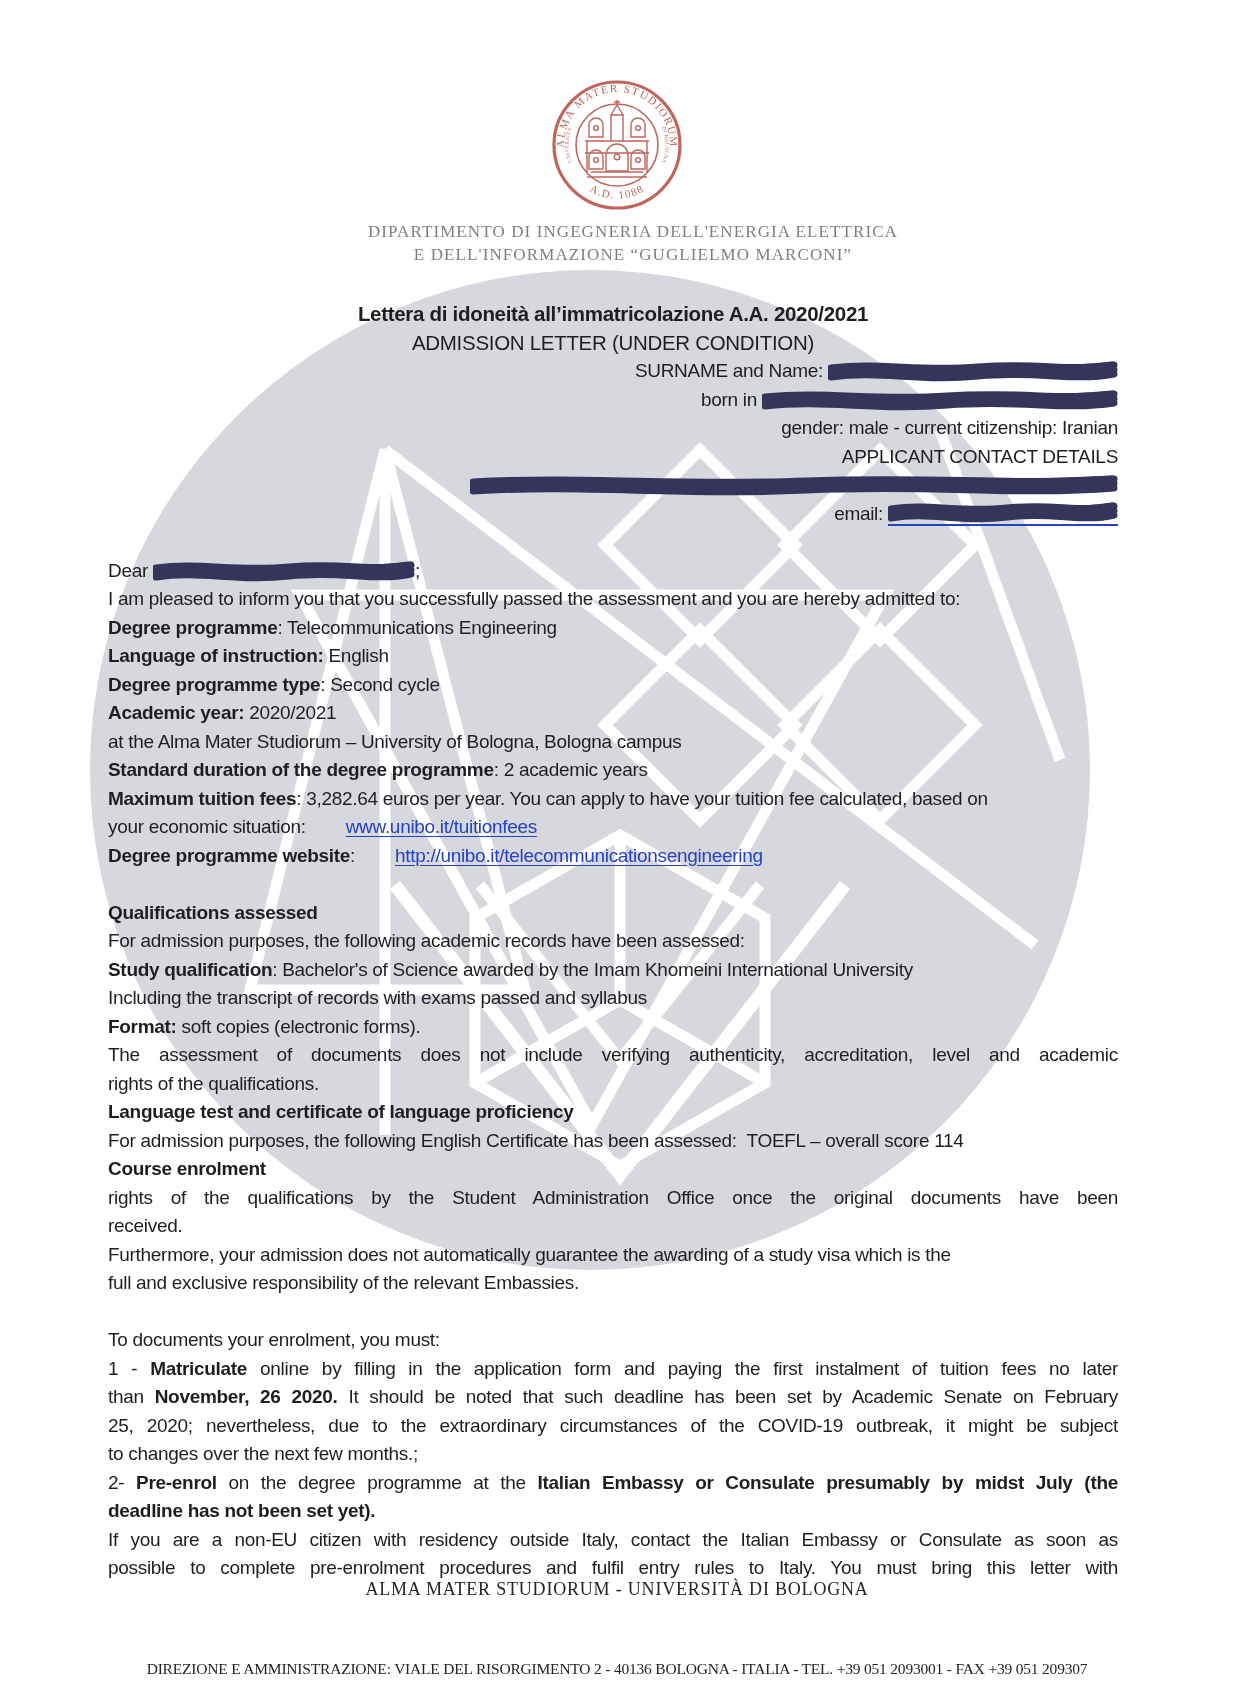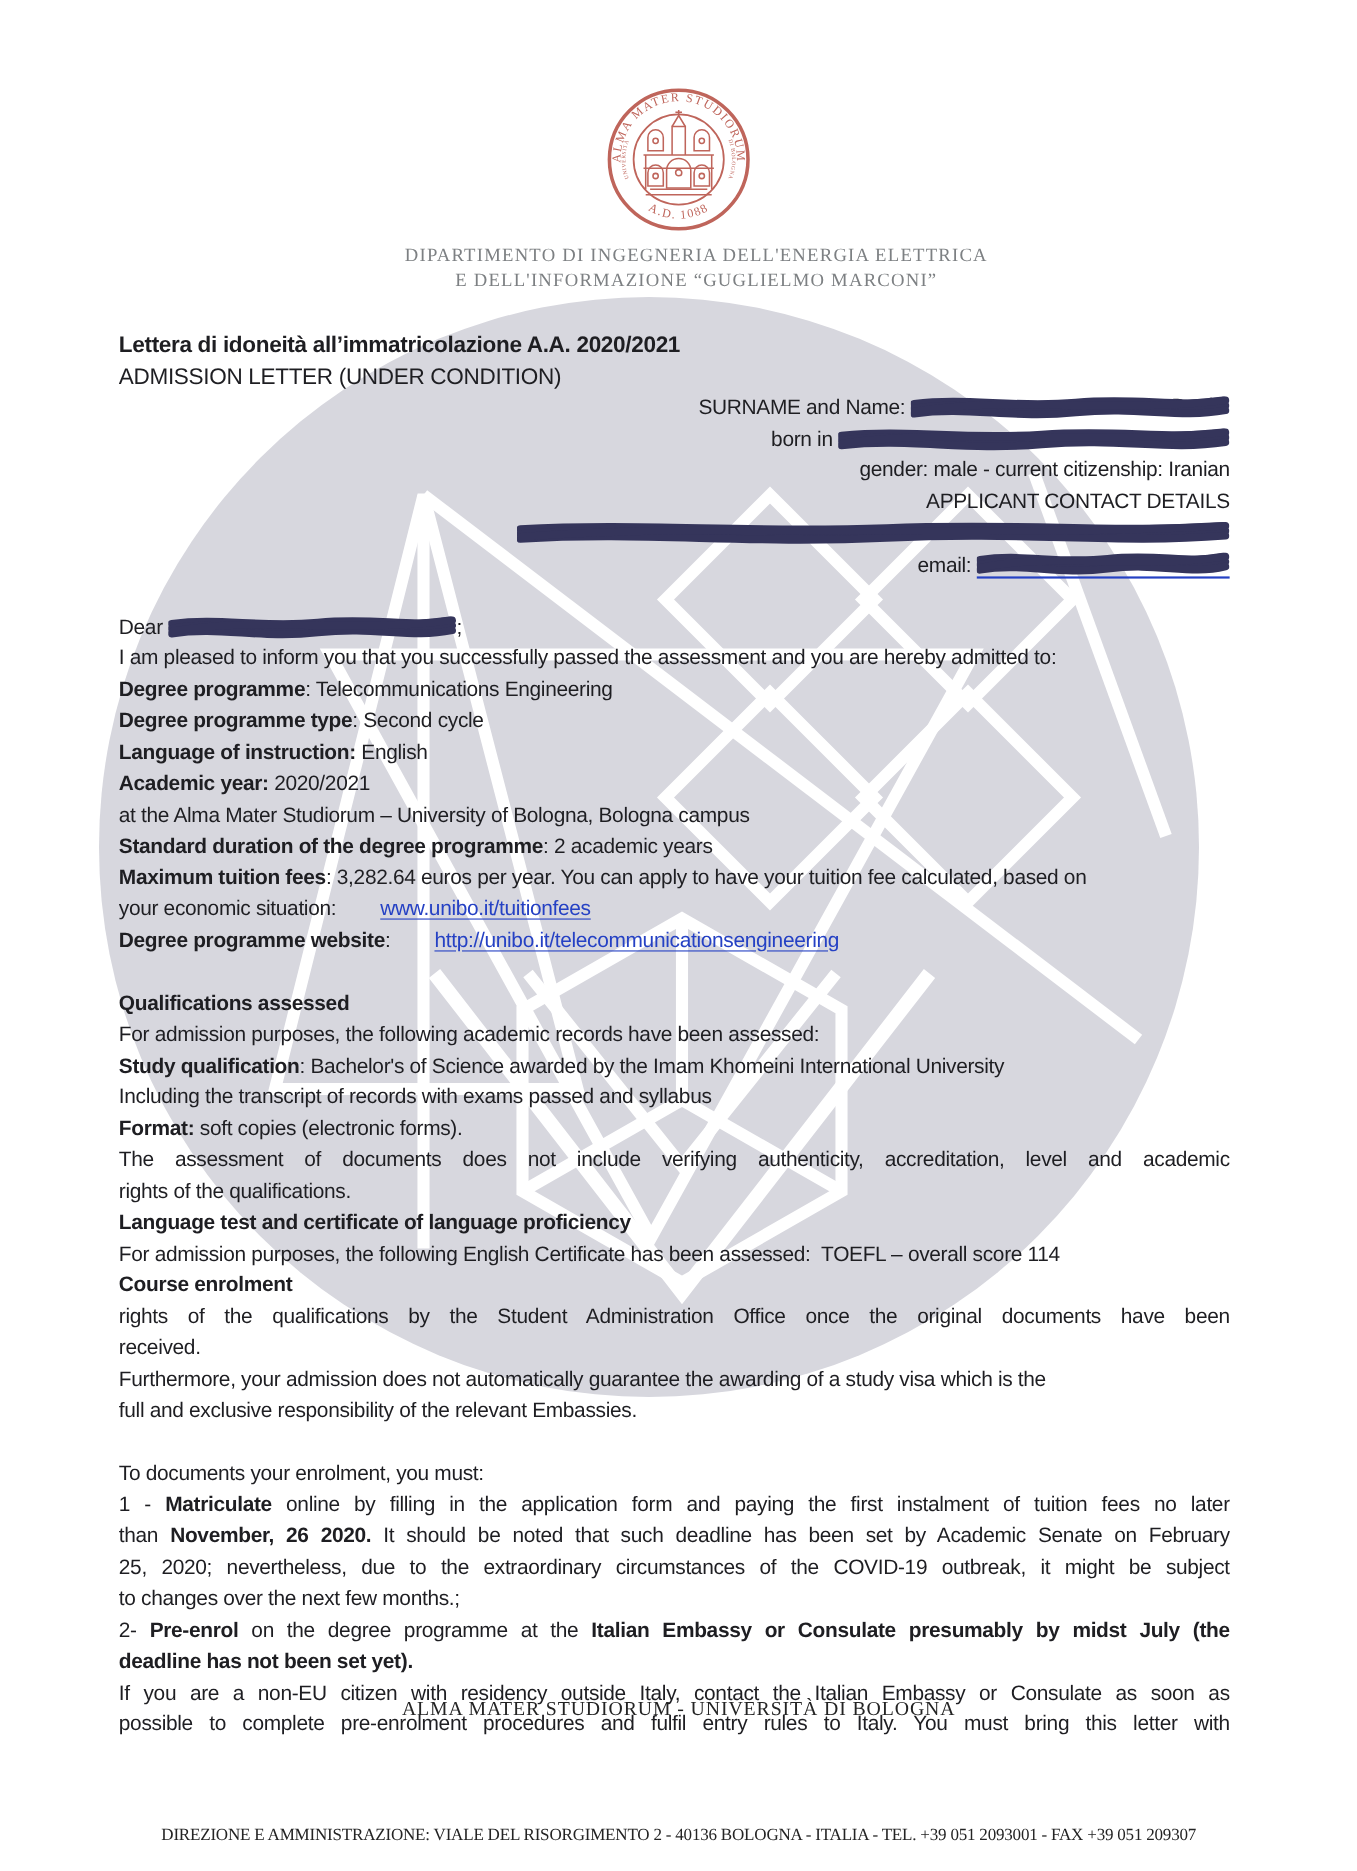--- a/index.html
+++ b/index.html
@@ -14,32 +14,32 @@
   .page{position:relative;width:1234px;height:1701px;background:#fff;overflow:hidden;
         font-family:"Liberation Sans",sans-serif;color:var(--ink);}
   .wm{position:absolute;left:0;top:0;z-index:0;}
   .seal{position:absolute;left:550px;top:78px;z-index:2;}
   .dept{position:absolute;left:16px;top:220px;width:100%;z-index:2;text-align:center;
         font-family:"Liberation Serif",serif;color:var(--dept);font-size:17px;
         letter-spacing:1.1px;line-height:23px;}
   #flow{position:absolute;left:108px;top:300px;width:1010px;z-index:2;}
   .ln{height:28.5px;line-height:28.5px;font-size:19px;letter-spacing:-0.3px;overflow:hidden;}
   .ln.t{font-size:20.5px;}
-  .ln.c{text-align:left;}
+  .ln.c{text-align:center;}
   .ln.r{text-align:right;}
   .ln.j{text-align:justify;text-align-last:justify;}
   .ln b{font-weight:bold;}
   a.lnk{color:var(--link);text-decoration:underline;text-underline-offset:3px;cursor:pointer;margin-left:35px;}
   .redact{position:relative;display:inline-block;height:24px;vertical-align:-6px;}
   .redact svg{position:absolute;left:0;top:0;z-index:2;}
   .redact .peek{position:absolute;right:1px;top:-2px;z-index:1;font-size:19px;color:var(--ink);}
   .redact.ul{border-bottom:2.5px solid var(--link);}
   .ftr{position:absolute;left:0;width:100%;z-index:2;text-align:center;
        font-family:"Liberation Serif",serif;color:#242424;}
-  .ftr1{top:1543px;font-size:18px;letter-spacing:0.8px;}
+  .ftr1{top:1579px;font-size:18px;letter-spacing:0.8px;}
   .ftr2{top:1660px;font-size:15.5px;letter-spacing:-0.2px;}
 </style>
 </head>
 <body>
 
 <div class="page">
 
   <svg class="wm" width="1234" height="1701" viewBox="0 0 1234 1701">
     <defs>
       <clipPath id="wmclip">
@@ -142,22 +142,22 @@
           </svg></span></div>
       <div class="ln"></div>
       <div class="ln"><span>Dear </span><span class="redact" style="width: 262px;"><svg width="262" height="24" viewBox="0 0 262 24" fill="none" stroke="#35355b" stroke-width="7" stroke-linecap="round">
             <path d="M3 9 C 47 3, 83 13, 136 8 S 220 13, 258 6"></path>
             <path d="M3 13.5 C 47 4.5, 83 20.5, 136 12.5 S 220 20.5, 258 10.5"></path>
             <path d="M3 18 C 47 11, 83 23, 136 17 S 220 23, 258 15"></path>
             <path d="M256 6 C 162 18, 78 2, 4 16"></path>
           </svg></span><span>;</span></div>
       <div class="ln"><span>I am pleased to inform you that you successfully passed the assessment and you are hereby admitted to:</span></div>
       <div class="ln"><b>Degree programme</b><span>: Telecommunications Engineering</span></div>
+      <div class="ln"><b>Language of instruction:</b><span> English</span></div>
       <div class="ln"><b>Degree programme type</b><span>: Second cycle</span></div>
-      <div class="ln"><b>Language of instruction:</b><span> English</span></div>
       <div class="ln"><b>Academic year:</b><span> 2020/2021</span></div>
       <div class="ln"><span>at the Alma Mater Studiorum – University of Bologna, Bologna campus</span></div>
       <div class="ln"><b>Standard duration of the degree programme</b><span>: 2 academic years</span></div>
       <div class="ln"><b>Maximum tuition fees</b><span>: 3,282.64 euros per year. You can apply to have your tuition fee calculated, based on</span></div>
       <div class="ln"><span>your economic situation: </span><a class="lnk">www.unibo.it/tuitionfees</a></div>
       <div class="ln"><b>Degree programme website</b><span>: </span><a class="lnk">http://unibo.it/telecommunicationsengineering</a></div>
       <div class="ln"></div>
       <div class="ln"><b>Qualifications assessed</b></div>
       <div class="ln"><span>For admission purposes, the following academic records have been assessed:</span></div>
       <div class="ln"><b>Study qualification</b><span>: Bachelor's of Science awarded by the Imam Khomeini International University</span></div>

